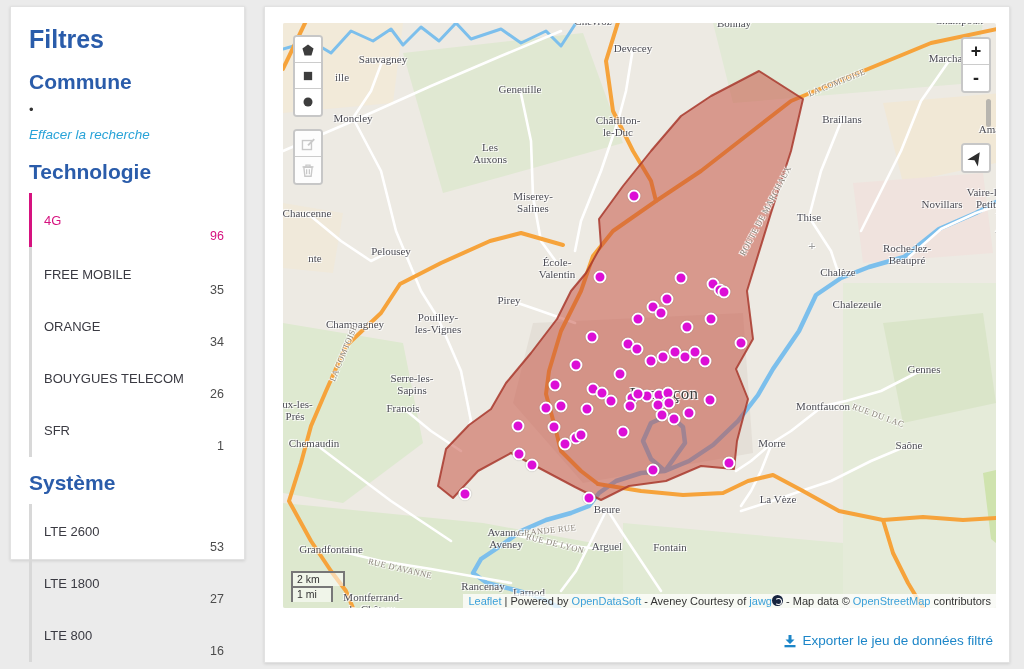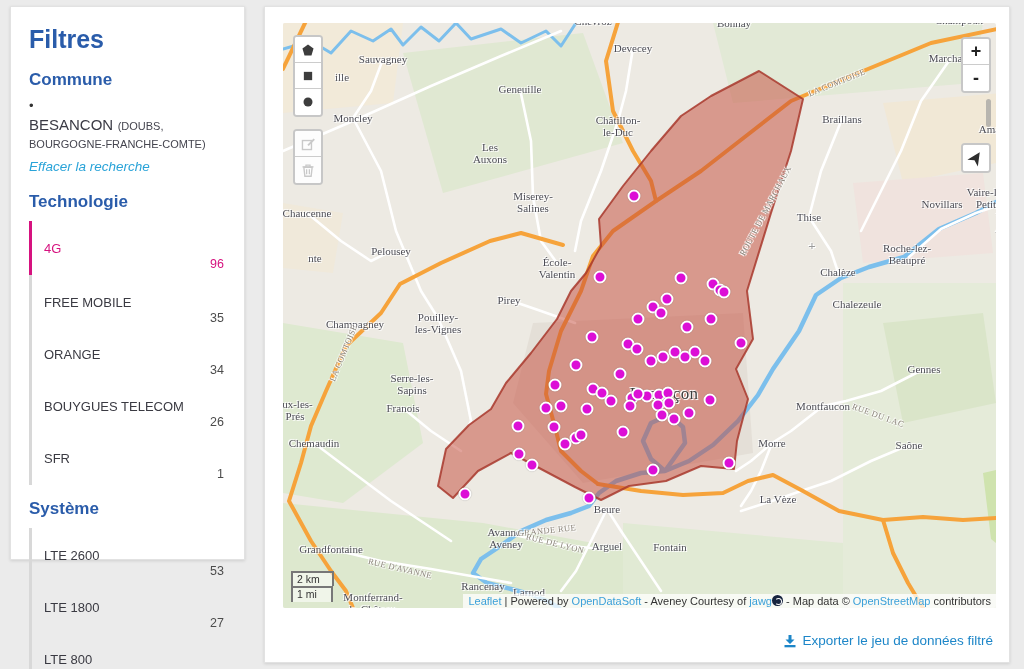--- a/index.html
+++ b/index.html
@@ -5,21 +5,21 @@
   * { margin:0; padding:0; box-sizing:border-box; }
   html,body { width:1024px; height:669px; overflow:hidden;
     font-family:"Liberation Sans", sans-serif; background:#ebebeb; }
 
   .card { position:absolute; background:#fff; border:1px solid #e2e2e2;
     box-shadow:0 1px 3px rgba(0,0,0,.12); }
 
   
   #sidebar { left:10px; top:6px; width:235px; height:554px; padding:14px 18px; }
   .sb-title { font-size:25px; font-weight:bold; color:var(--accent); margin:4px 0 16px; }
-  .sb-head  { font-size:17px; font-weight:bold; color:var(--accent); margin:14px 0 9px; }
+  .sb-head  { font-size:21px; font-weight:bold; color:var(--accent); margin:14px 0 9px; }
   .sb-bullet { font-size:13px; color:#333; line-height:1; margin:2px 0 4px; }
   .sb-commune-value  { font-size:15px; color:#3b3b45; }
   .sb-commune-detail { font-size:11px; color:#45454f; }
   .sb-clear { display:inline-block; font-size:13.5px; font-style:italic;
     color:var(--linkblue); margin:7px 0 4px; cursor:pointer; }
   .facet-list { border-left:3px solid #d8d8d8; padding:1px 2px 1px 12px; }
   .facet-list.selected { border-left-color:var(--pink); }
   .facet-row { display:flex; justify-content:space-between; align-items:center;
     font-size:13px; color:#3a3a42; padding:3.5px 0; cursor:pointer; }
   .facet-row .fcount { color:#4c4c4c; font-size:12.5px;margin-top:31px; }
@@ -55,21 +55,21 @@
   #edit-tools { left:10px; top:106px; }
   #zoom-ctrl { right:5px; top:14px; }
   #locate-ctrl { right:5px; top:120px; }
   #side-bar-indicator { position:absolute; right:5px; top:76px; width:5px; height:28px;
     background:#9a9a9a; opacity:.65; border-radius:3px; z-index:6; }
 
   #scale-ctrl { position:absolute; left:8px; bottom:6px; z-index:6;
     font-size:10.5px; color:#333; }
   .scale-line { background:rgba(255,255,255,.55); border:2px solid #777;
     border-bottom:none; padding:0 4px 1px; line-height:1.2; }
-  #scale-km { width:43px; }
+  #scale-km { width:54px; }
   #scale-mi { width:42px; }
 
   #attribution { position:absolute; right:0; bottom:0; z-index:7;
     background:rgba(255,255,255,.75); padding:1px 5px; font-size:11px; color:#333; }
   #attribution .alink { color:#3ba0d9; cursor:pointer; }
   .jawg-logo { display:inline-block; width:11px; height:11px; border-radius:50%;
     background:#17243f; vertical-align:-1px; position:relative; }
   .jawg-logo:after { content:""; position:absolute; left:3px; top:3px; width:5px;
     height:5px; border-radius:50%; border:1.2px solid #fff; border-left-color:transparent; }
 
@@ -78,24 +78,20 @@
     cursor:pointer; }
 </style>
 </head>
 <body>
 
 <div id="sidebar" class="card">
   <div class="sb-title">Filtres</div>
 
   <div class="sb-head">Commune</div>
   <div class="sb-bullet">•</div>
-  <div>
-    <span class="sb-commune-value">BESANCON</span>
-    <span class="sb-commune-detail">(DOUBS, BOURGOGNE-FRANCHE-COMTE)</span>
-  </div>
   <span class="sb-clear">Effacer la recherche</span>
 
   <div class="sb-head">Technologie</div>
   <div class="facet-list selected" id="tech-items">
       <div class="facet-row">
         <span class="flabel">4G</span>
         <span class="fcount">96</span>
       </div>
     </div>
 

